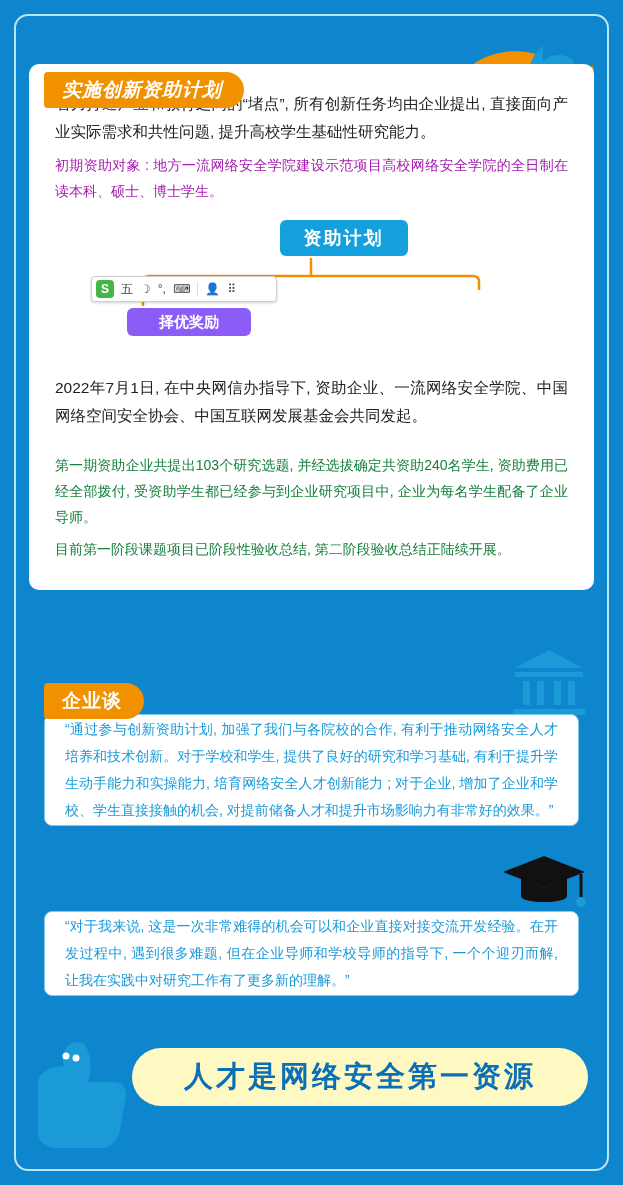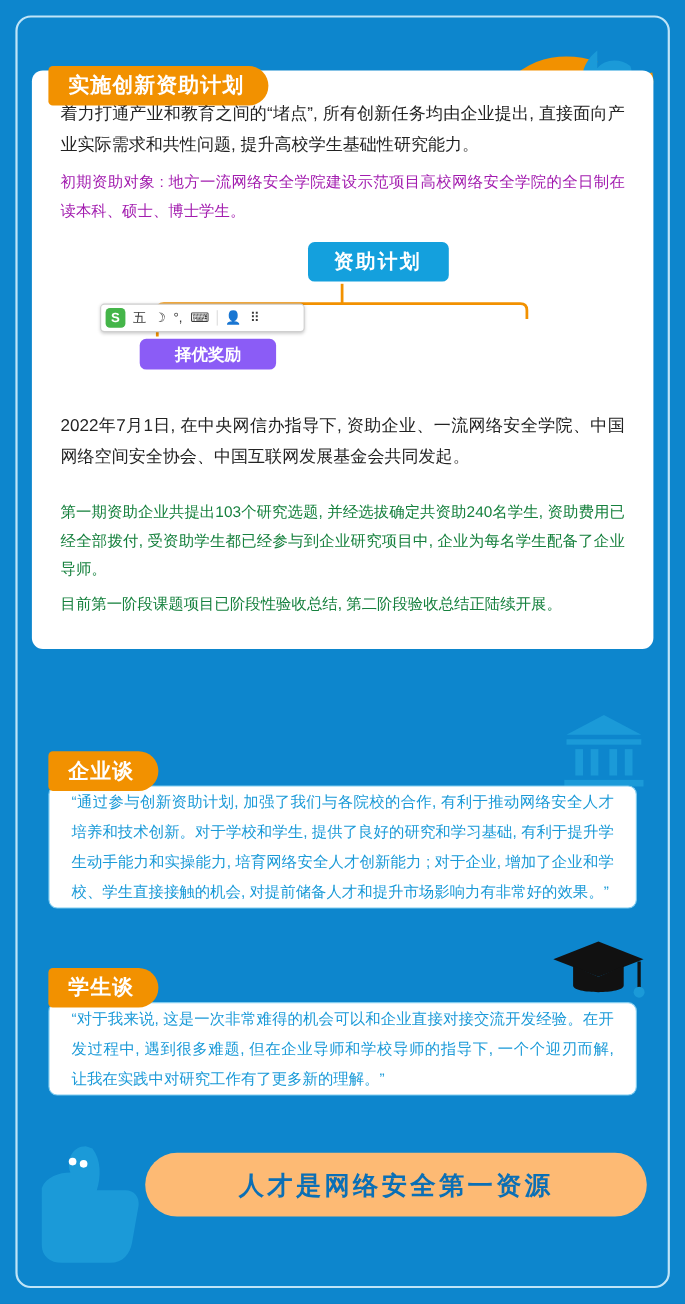--- a/index.html
+++ b/index.html
@@ -53,21 +53,21 @@
     background: #f29100;
     color: #ffffff;
     font-size: 19px;
     font-weight: bold;
     letter-spacing: 1px;
     padding: 0 22px 0 18px;
     border-radius: 4px 18px 18px 4px;
     white-space: nowrap;
     z-index: 5;
   }
-  .tab-head.t1 { left: 44px; top: 60px; }
+  .tab-head.t1 { left: 44px; top: 72px; font-style: italic; }
   .tab-head.t2 { left: 44px; top: 683px; }
   .tab-head.t3 { left: 44px; top: 880px; }
 
   
   .para {
     font-size: 15.5px;
     line-height: 28px;
     color: #222222;
     margin: 0 0 6px 0;
     text-align: justify;
@@ -180,27 +180,27 @@
   .qb1 { top: 714px; }
   .qb2 { top: 911px; }
 
   
   .footer-banner {
     position: absolute;
     left: 132px;
     top: 1048px;
     width: 456px;
     height: 58px;
-    background: #fdba74;
+    background: #fef9c3;
     border-radius: 29px;
     display: flex;
     align-items: center;
     justify-content: center;
     color: #0b6fb5;
-    font-size: 23px;
+    font-size: 29px;
     font-weight: bold;
     letter-spacing: 3px;
   }
 
   
   .deco { position: absolute; }
   .deco-flower { right: 26px; top: 40px; }
   .deco-bank { right: 34px; top: 648px; }
   .deco-cap  { right: 36px; top: 852px; }
   .deco-thumb{ left: 26px; top: 1036px; }
@@ -267,21 +267,20 @@
   <div class="quote-box qb1">
     <p>“通过参与创新资助计划, 加强了我们与各院校的合作, 有利于推动网络安全人才培养和技术创新。对于学校和学生, 提供了良好的研究和学习基础, 有利于提升学生动手能力和实操能力, 培育网络安全人才创新能力 ; 对于企业, 增加了企业和学校、学生直接接触的机会, 对提前储备人才和提升市场影响力有非常好的效果。”</p>
   </div>
 
   <svg class="deco deco-cap" width="86" height="62" viewBox="0 0 86 62">
     <path d="M43 4 L84 20 L43 36 L2 20 Z" fill="#111111"></path>
     <path d="M20 26 L20 44 C20 52, 66 52, 66 44 L66 26 L43 36 Z" fill="#111111"></path>
     <path d="M80 22 L80 46" stroke="#111111" stroke-width="3" fill="none"></path>
     <circle cx="80" cy="50" r="5" fill="#1b9ad8"></circle>
   </svg>
-  <div class="tab-head t3">学生谈</div>
   <div class="quote-box qb2">
     <p>“对于我来说, 这是一次非常难得的机会可以和企业直接对接交流开发经验。在开发过程中, 遇到很多难题, 但在企业导师和学校导师的指导下, 一个个迎刃而解, 让我在实践中对研究工作有了更多新的理解。”</p>
   </div>
 
   <svg class="deco deco-thumb" width="120" height="120" viewBox="0 0 120 120">
     <path d="M52 6 C40 6, 34 18, 38 30 C 28 30, 16 34, 12 44 L 12 96 C 12 106, 20 112, 30 112
              L 74 112 C 86 112, 92 104, 94 94 L 100 60 C 101 52, 96 46, 88 46 L 62 46
              C 66 34, 66 18, 58 8 Z" fill="#1b9ad8"></path>
     <circle cx="40" cy="20" r="3.5" fill="#ffffff"></circle>
     <circle cx="50" cy="22" r="3.5" fill="#ffffff"></circle>

